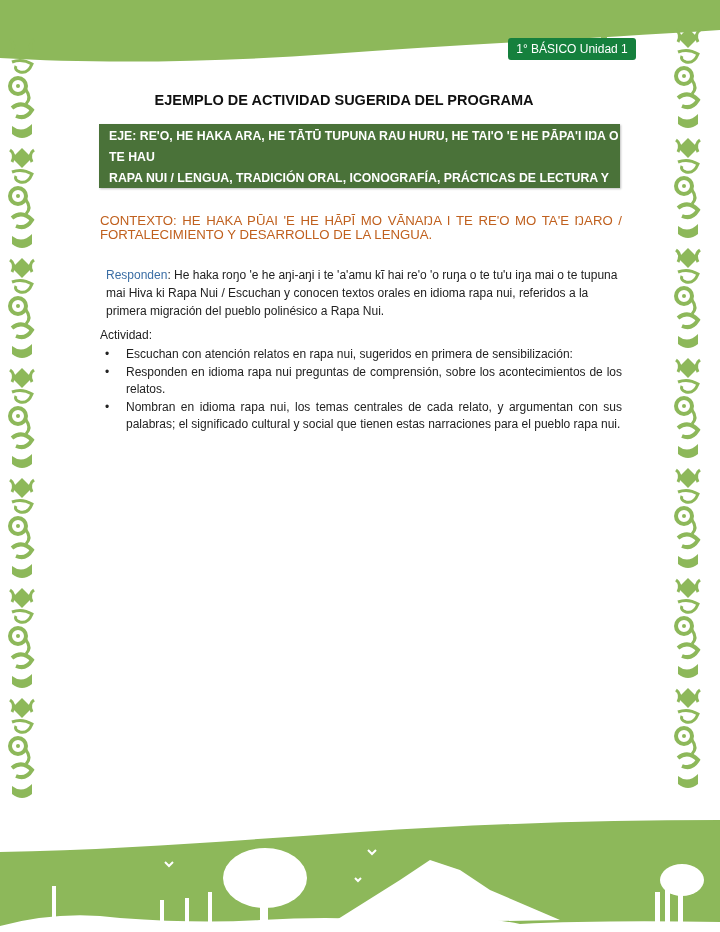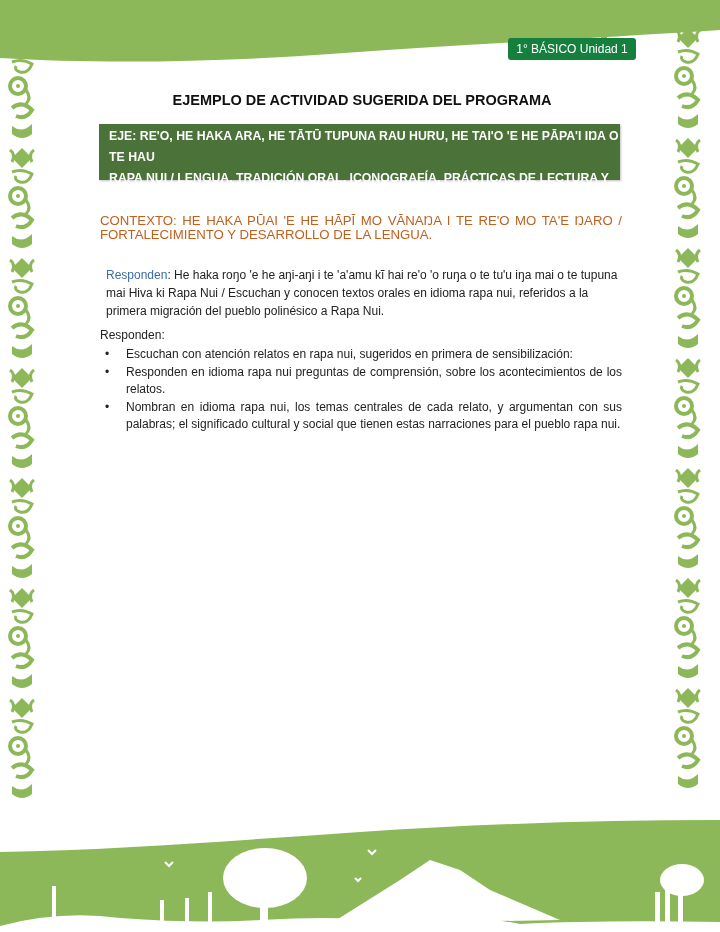--- a/index.html
+++ b/index.html
@@ -17,25 +17,25 @@
     }
     .badge-tab { position: absolute; left: 601px; top: 30px; width: 6px; height: 10px; background: #8db85a; }
     .border-strip {
       position: absolute; top: 38px; width: 28px; height: 790px;
     }
     .border-left { left: 8px; }
     .border-right { left: 674px; top: 28px; height: 800px; }
     .bottom-band { position: absolute; left: 0; top: 820px; width: 720px; height: 112px; }
 
     .title {
-      position: absolute; left: 100px; top: 92px; width: 524px;
+      position: absolute; left: 82px; top: 92px; width: 524px;
       text-align: center; font-weight: bold; font-size: 14.5px; color: #111;
     }
     .eje-box {
-      position: absolute; left: 99px; top: 124px; width: 521px; height: 56px;
+      position: absolute; left: 99px; top: 124px; width: 521px; height: 64px;
       background: #4a7239; color: #ffffff; font-weight: bold; font-size: 12.3px;
       line-height: 21px; padding: 2px 0 0 10px; box-sizing: border-box;
       box-shadow: 1px 1px 2px rgba(0,0,0,0.25);
     }
     .contexto {
       position: absolute; left: 100px; top: 214px; width: 522px;
       color: #c0601e; font-size: 13.2px; line-height: 14px; text-align: justify;
       text-align-last: left;
     }
     .actividad {
@@ -104,21 +104,21 @@
 <div class="eje-box">
   <div>EJE: RE'O, HE HAKA ARA, HE TĀTŪ TUPUNA RAU HURU, HE TAI'O 'E HE PĀPA'I IŊA O TE HAU</div>
   <div>RAPA NUI / LENGUA, TRADICIÓN ORAL, ICONOGRAFÍA, PRÁCTICAS DE LECTURA Y ESCRITURA</div>
   <div>DE LOS LECTURA ORIGINARIOS.</div>
 </div>
 
 <div class="contexto">CONTEXTO: HE HAKA PŪAI 'E HE HĀPĪ MO VĀNAŊA I TE RE'O MO TA'E ŊARO / FORTALECIMIENTO Y DESARROLLO DE LA LENGUA.</div>
 
 <div class="actividad"><span class="act-label">Responden</span><span>: </span><b>He haka roŋo 'e he aŋi-aŋi i te 'a'amu kĩ hai re'o 'o ruŋa o te tu'u iŋa mai o te tupuna mai Hiva ki Rapa Nui</b><span> / Escuchan y conocen textos orales en idioma </span><b>rapa nui</b><span>, referidos a la primera migración del pueblo polinésico a </span><b>Rapa Nui</b><span>.</span></div>
 
-<div class="ejemplos-label">Responden:</div>
+<div class="ejemplos-label">Actividad:</div>
 <ul class="ejemplos-list">
   <li><span class="bullet">•</span><span>Escuchan con atención relatos en </span><b>rapa nui</b><span>, sugeridos en primera de sensibilización:</span></li>
   <li><span class="bullet">•</span><span>Responden en idioma </span><b>rapa nui</b><span> preguntas de comprensión, sobre los acontecimientos de los relatos.</span></li>
   <li><span class="bullet">•</span><span>Nombran en idioma </span><b>rapa nui</b><span>, los temas centrales de cada relato, y argumentan con sus palabras; el significado cultural y social que tienen estas narraciones para el pueblo </span><b>rapa nui</b><span>.</span></li>
 </ul>
 
 <svg class="bottom-band" viewBox="0 0 720 112" preserveAspectRatio="none">
   <path d="M0 32 C120 30 240 20 360 12 C480 4 600 0 720 0 V112 H0 Z" fill="#8db85a"></path>
 
   <path d="M0 106 Q60 90 120 98 Q200 104 260 100 Q330 96 380 100 Q460 92 520 104 Q600 100 720 102 V112 H0 Z" fill="#ffffff"></path>

